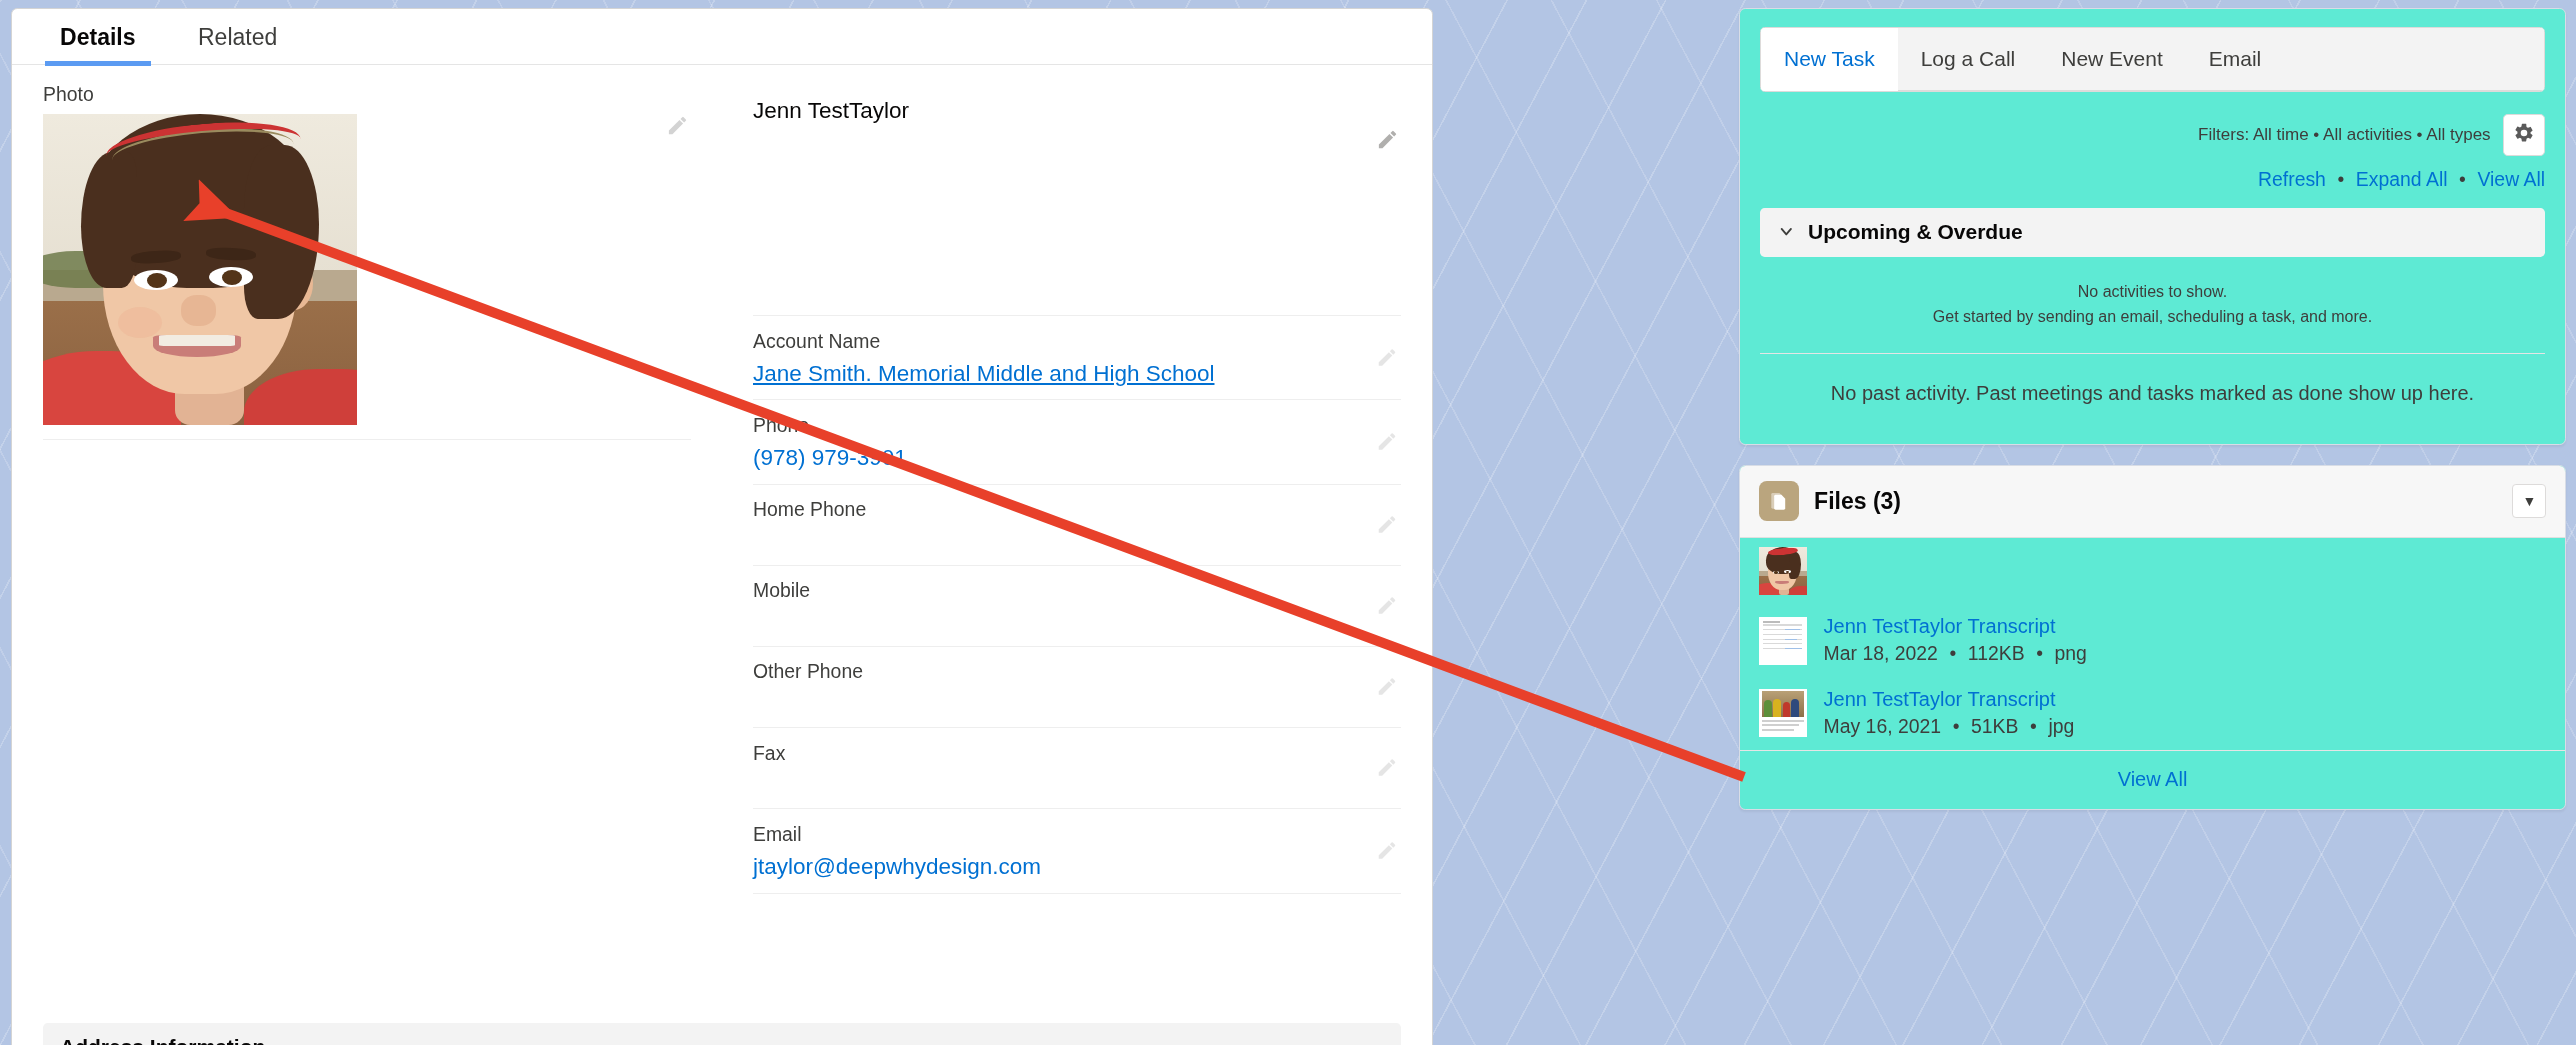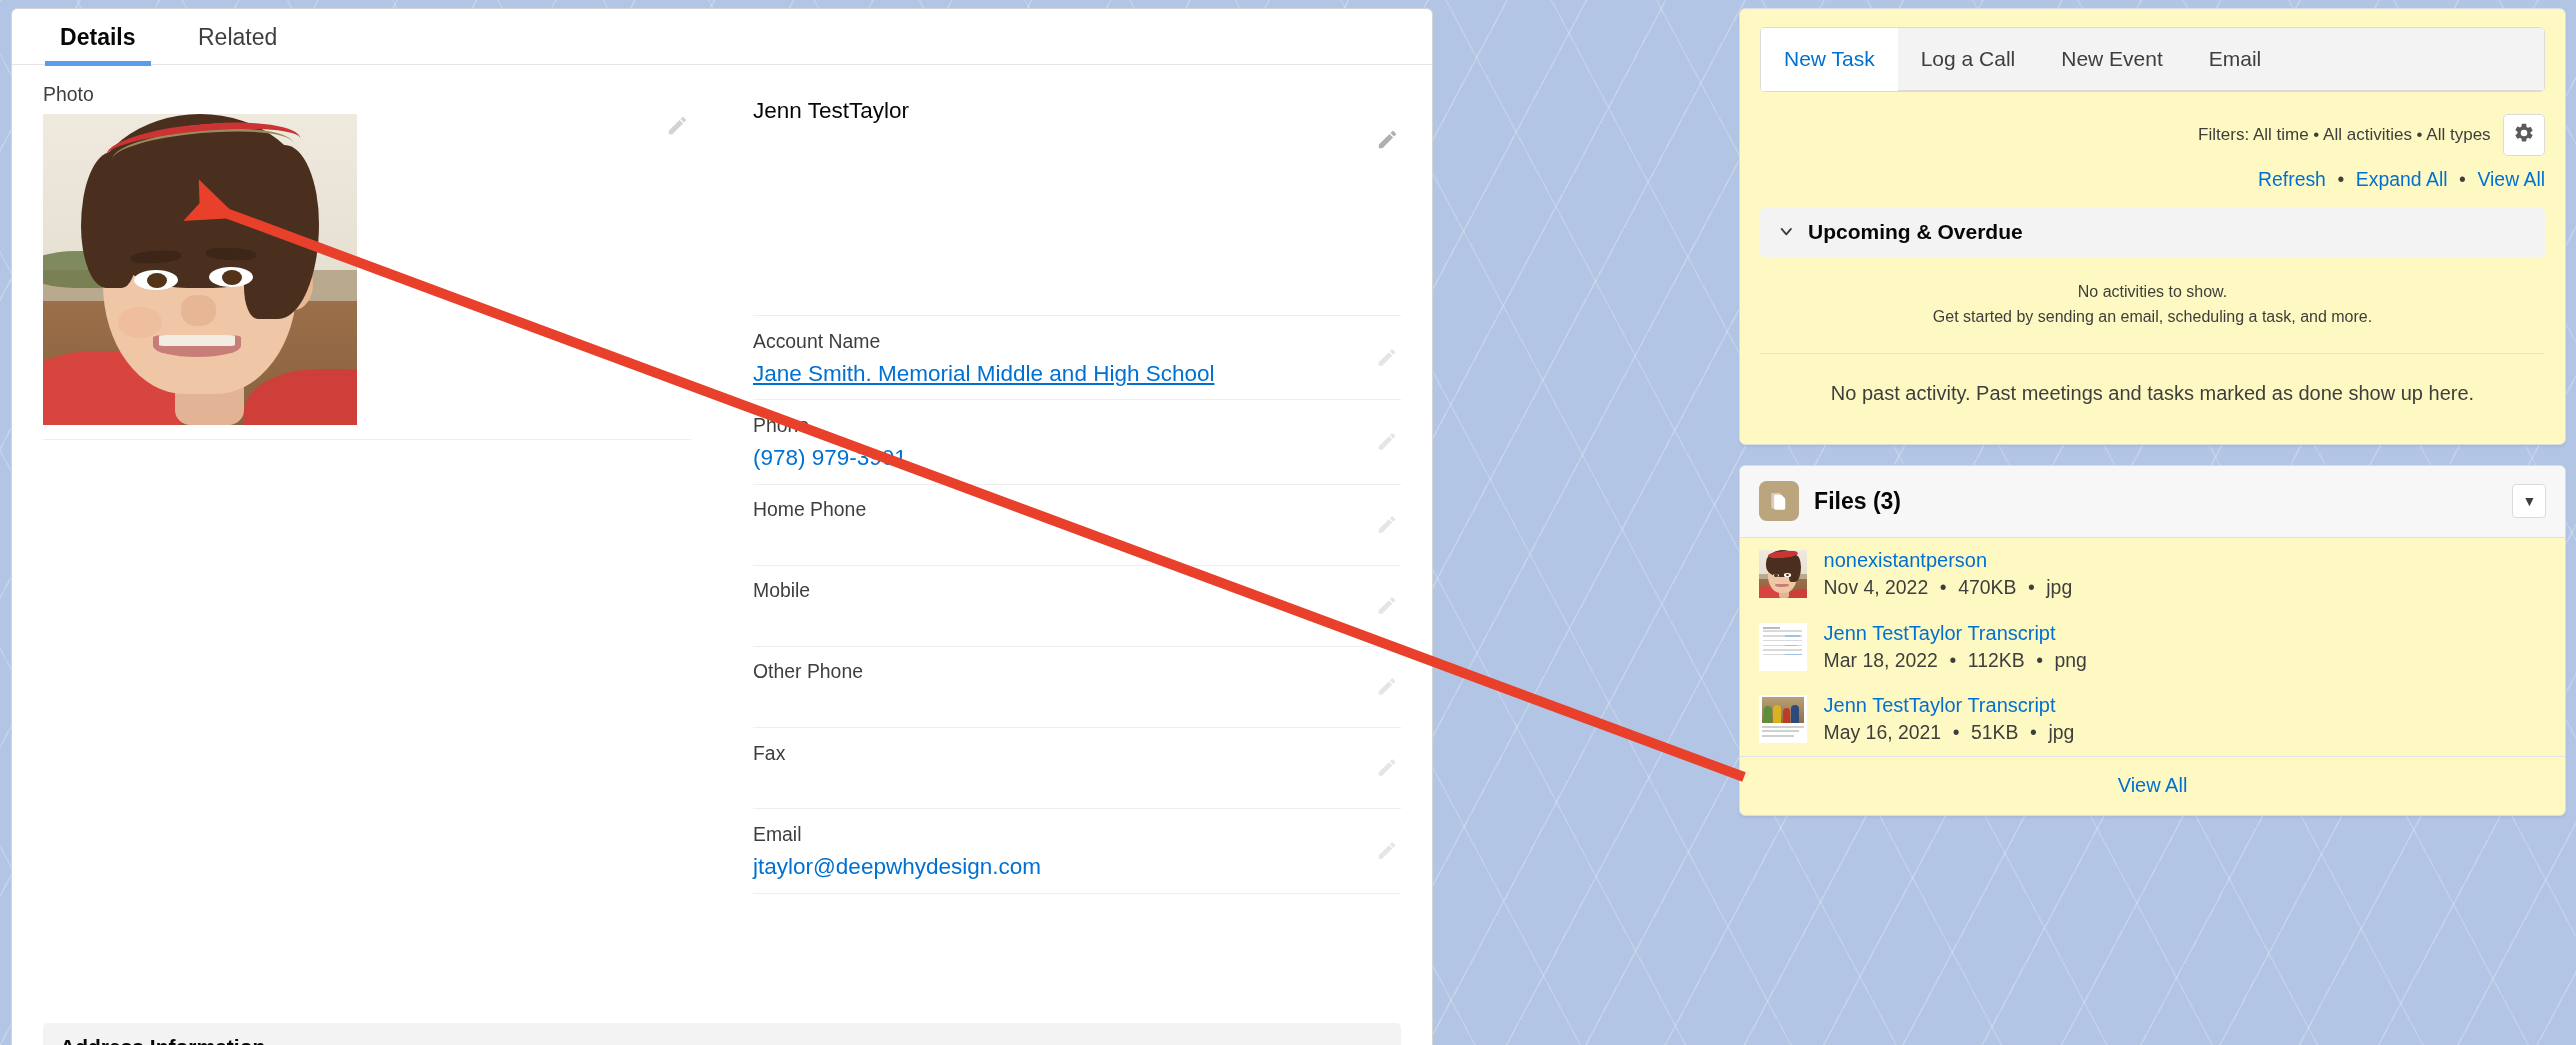--- a/index.html
+++ b/index.html
@@ -167,21 +167,21 @@
 
   
   #right-col {
     position: absolute;
     left: 1739px;
     top: 0px;
     width: 827px;
   }
 
   .card {
-    background: #fef9c3;
+    background: #5eead4;
     border: 0.8px solid #d8dde6;
     border-radius: 6.2px;
     box-shadow: 0 1.6px 2.3px rgba(0,0,0,0.06);
   }
 
   #activity-card {
     margin-top: 7.8px;
     padding: 18.6px 20px 20px 20px;
   }
 
@@ -612,30 +612,20 @@
             <div class="p-hair"></div>
             <div class="p-hair-r"></div>
             <div class="p-band"></div>
             <div class="p-eye-l"></div>
             <div class="p-eye-r"></div>
             <div class="p-iris-l"></div>
             <div class="p-iris-r"></div>
             <div class="p-mouth"></div>
           </div>
         </div>
-        <div>
-          <div class="file-name">nonexistantperson</div>
-          <div class="file-meta">
-            <span>Nov 4, 2022</span>
-            <span class="dot-sep">•</span>
-            <span>470KB</span>
-            <span class="dot-sep">•</span>
-            <span>jpg</span>
-          </div>
-        </div>
       </div>
 
       <div class="file-row">
         <div class="file-thumb">
           <div class="doc-thumb">
             <i style="top:7.8px"></i>
               <i style="top:12.4px"></i>
               <i style="top:17px"></i>
             <i style="top:22px"></i>
               <i style="top:26.4px"></i>

